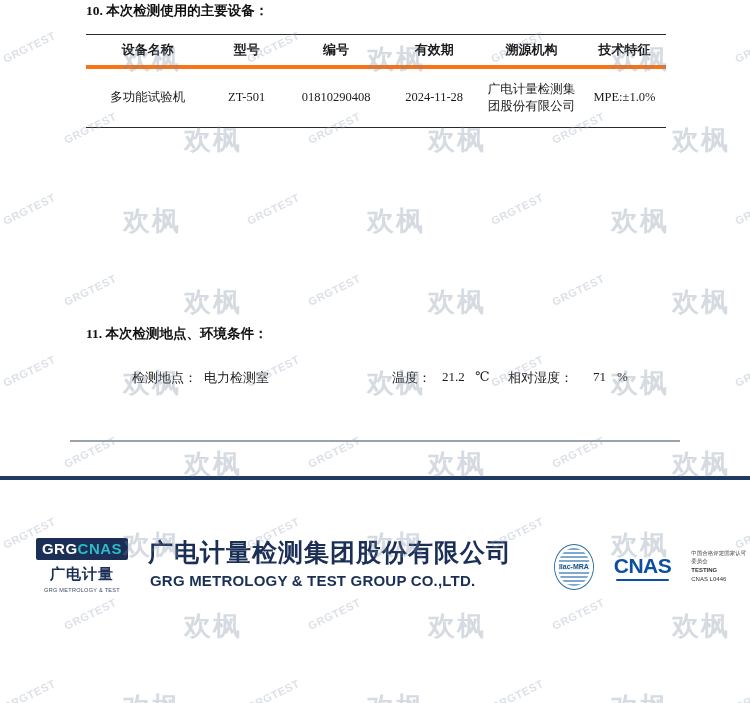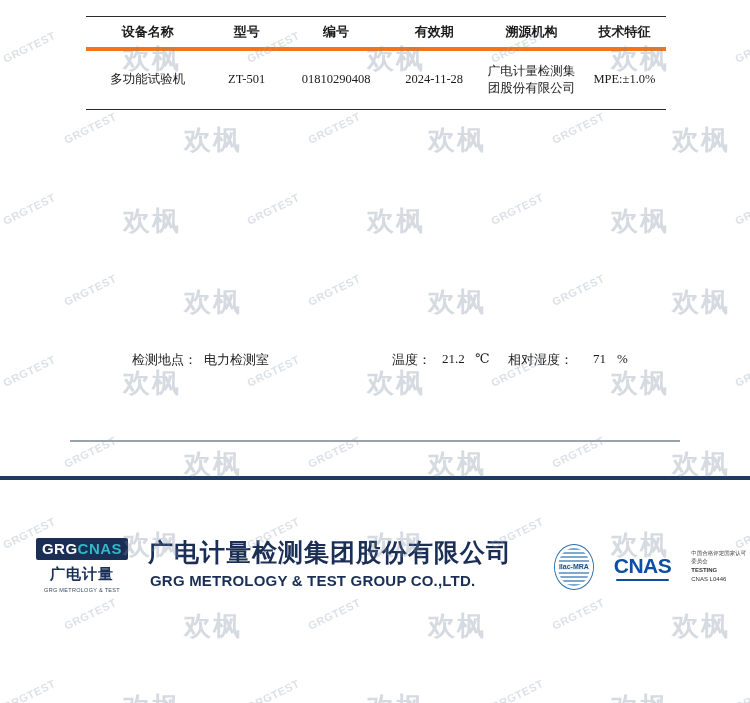--- a/index.html
+++ b/index.html
@@ -306,20 +306,21 @@
     position: absolute;
     right: 78px;
   }
 </style>
 </head>
 <body>
 
 <div id="page">
 
   <div id="equipment-block">
+    <div class="section-title">10. 本次检测使用的主要设备：</div>
     <table class="eq">
       <thead>
         <tr>
           <th class="col-name">设备名称</th>
           <th class="col-model">型号</th>
           <th class="col-serial">编号</th>
           <th class="col-valid">有效期</th>
           <th class="col-trace">溯源机构</th>
           <th class="col-tech">技术特征</th>
         </tr>
@@ -331,20 +332,21 @@
           <td>01810290408</td>
           <td>2024-11-28</td>
           <td>广电计量检测集团股份有限公司</td>
           <td>MPE:±1.0%</td>
         </tr>
       </tbody>
     </table>
   </div>
 
   <div id="environment-block">
+    <div class="section-title">11. 本次检测地点、环境条件：</div>
     <div class="env-line">
       <span class="env-lbl-place">检测地点：</span>
       <span class="env-val-place">电力检测室</span>
       <span class="env-lbl-temp">温度：</span>
       <span class="env-val-temp">21.2</span>
       <span class="env-unit-temp">℃</span>
       <span class="env-lbl-hum">相对湿度：</span>
       <span class="env-val-hum">71</span>
       <span class="env-unit-hum">%</span>
     </div>

